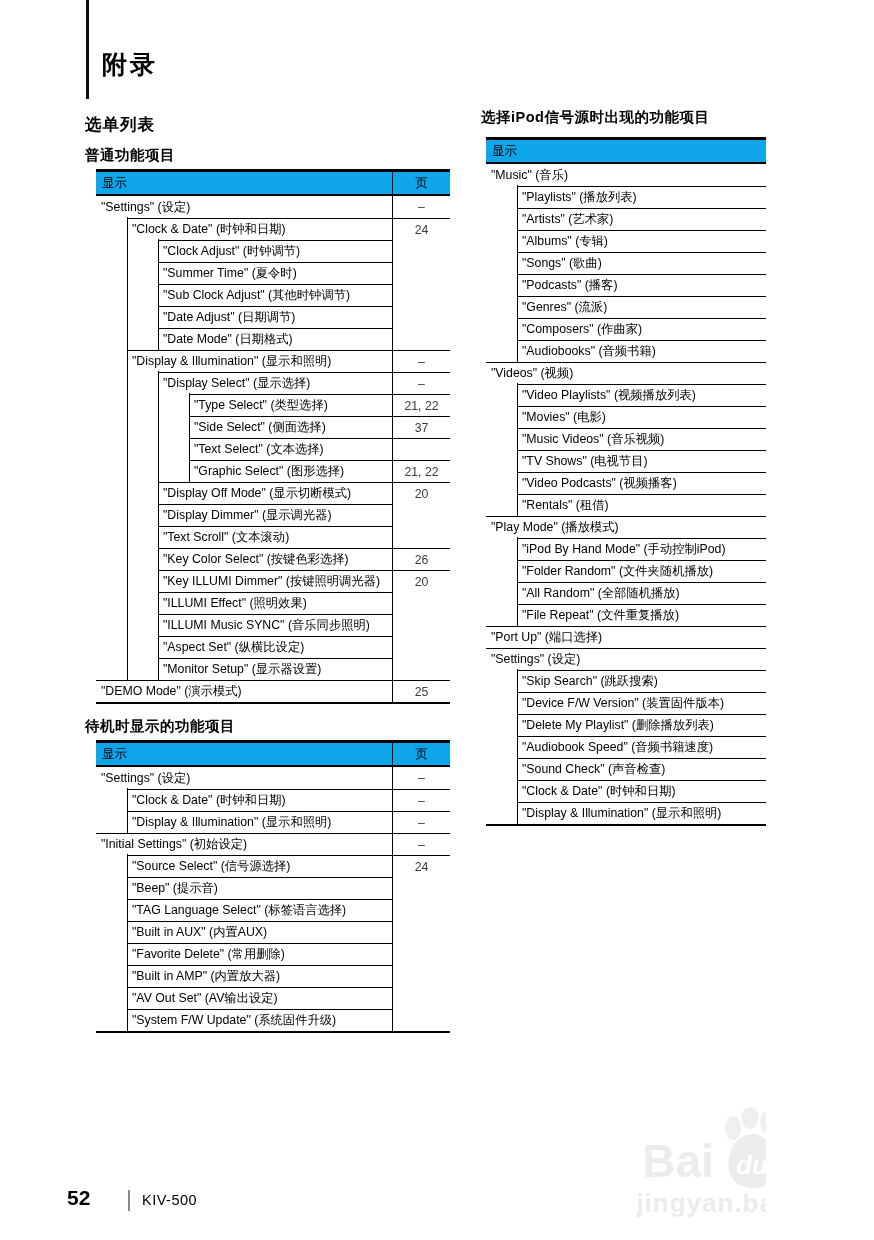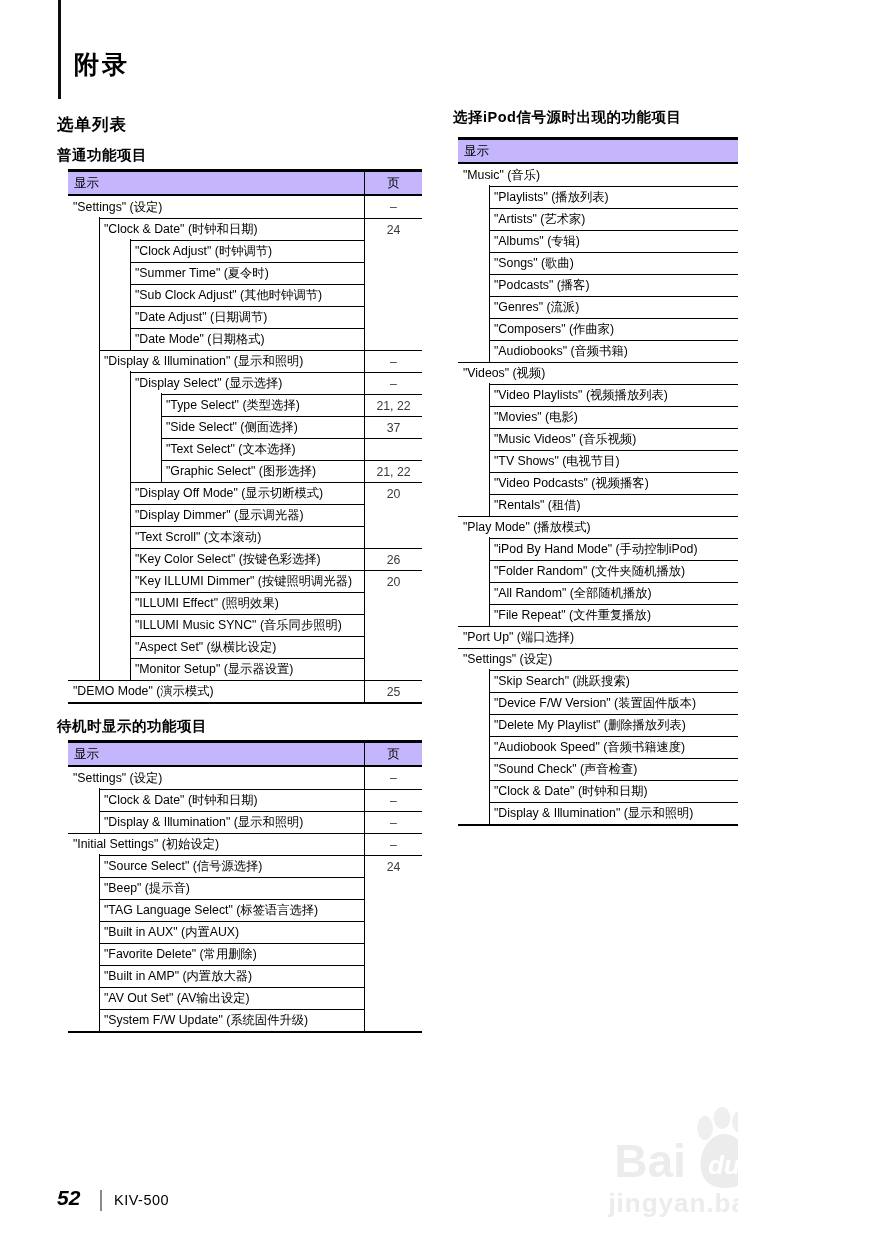--- a/index.html
+++ b/index.html
@@ -1,47 +1,47 @@
 <!DOCTYPE html>
 <html><head>
 <meta charset="utf-8">
 <style>
   html,body{margin:0;padding:0;background:#fff;}
   .page{position:relative;width:738px;height:1240px;background:#fff;overflow:hidden;
-        font-family:"Liberation Sans","DejaVu Sans",sans-serif;color:#000;}
+        font-family:"Liberation Sans","DejaVu Sans",sans-serif;color:#000;margin-left:28px;}
   .abs{position:absolute;}
 
   
   .side-bar{left:58px;top:0;width:3px;height:99px;background:#0d0d0d;}
   .doc-title{left:74px;top:48px;font-size:25px;font-weight:bold;letter-spacing:3px;}
   .h2{left:57px;top:114px;font-size:16.5px;font-weight:bold;letter-spacing:1px;}
   .h3{font-size:14.5px;font-weight:bold;letter-spacing:0.5px;white-space:nowrap;}
   .h3-1{left:57px;top:146px;}
   .h3-2{left:57px;top:717px;}
   .h3-3{left:453px;top:108px;}
 
   
   .menu-table{position:absolute;border-bottom:2px solid #000;}
   .t1{left:68px;top:169px;width:354px;}
   .t2{left:68px;top:740px;width:354px;}
   .t3{left:458px;top:137px;width:357px;}
-  .thead{display:flex;height:22px;background:#c4b5fd;border-top:3px solid #000;border-bottom:2px solid #000;}
+  .thead{display:flex;height:22px;background:#0ea5e9;border-top:3px solid #000;border-bottom:2px solid #000;}
   .thl{flex:1;display:flex;align-items:center;padding-left:6px;font-size:12.5px;}
   .thp{width:57px;border-left:1px solid #000;display:flex;align-items:center;justify-content:center;font-size:12.5px;}
   .trow{display:flex;height:22px;position:relative;}
   .tlabel{flex:1;border-top:1px solid #000;display:flex;align-items:center;padding-left:5px;
           font-size:12.3px;white-space:nowrap;overflow:hidden;}
   .tlabel.first{border-top:none;}
   .vline{position:absolute;top:-1px;bottom:0;width:1px;background:#000;}
   .tpage{width:57px;border-left:1px solid #000;display:flex;align-items:center;justify-content:center;
          font-size:12.3px;color:#3a3a3a;}
   .tpage.pl{border-top:1px solid #000;}
 
   
-  .footer-num{left:57px;top:1186px;font-size:21px;font-weight:bold;font-style:italic;}
+  .footer-num{left:39px;top:1186px;font-size:21px;font-weight:bold;}
   .footer-div{left:100px;top:1190px;width:2px;height:21px;background:#8a8a8a;}
   .footer-model{left:114px;top:1192px;font-size:14.5px;letter-spacing:0.5px;}
 
   
   .wm{left:598px;top:1112px;width:266px;text-align:center;color:#ececec;user-select:none;}
   .wm-brandline{display:flex;align-items:flex-end;justify-content:center;height:72px;}
   .wm-bai{font-size:46px;font-weight:bold;line-height:1;color:#ececec;}
   .wm-paw{position:relative;width:74px;height:84px;margin:0 2px -6px 2px;}
   .wm-suffix{font-size:40px;font-weight:bold;line-height:1.05;color:#ececec;letter-spacing:2px;}
   .wm-url{font-size:26px;font-weight:bold;color:#ececec;margin-top:4px;letter-spacing:1px;}

